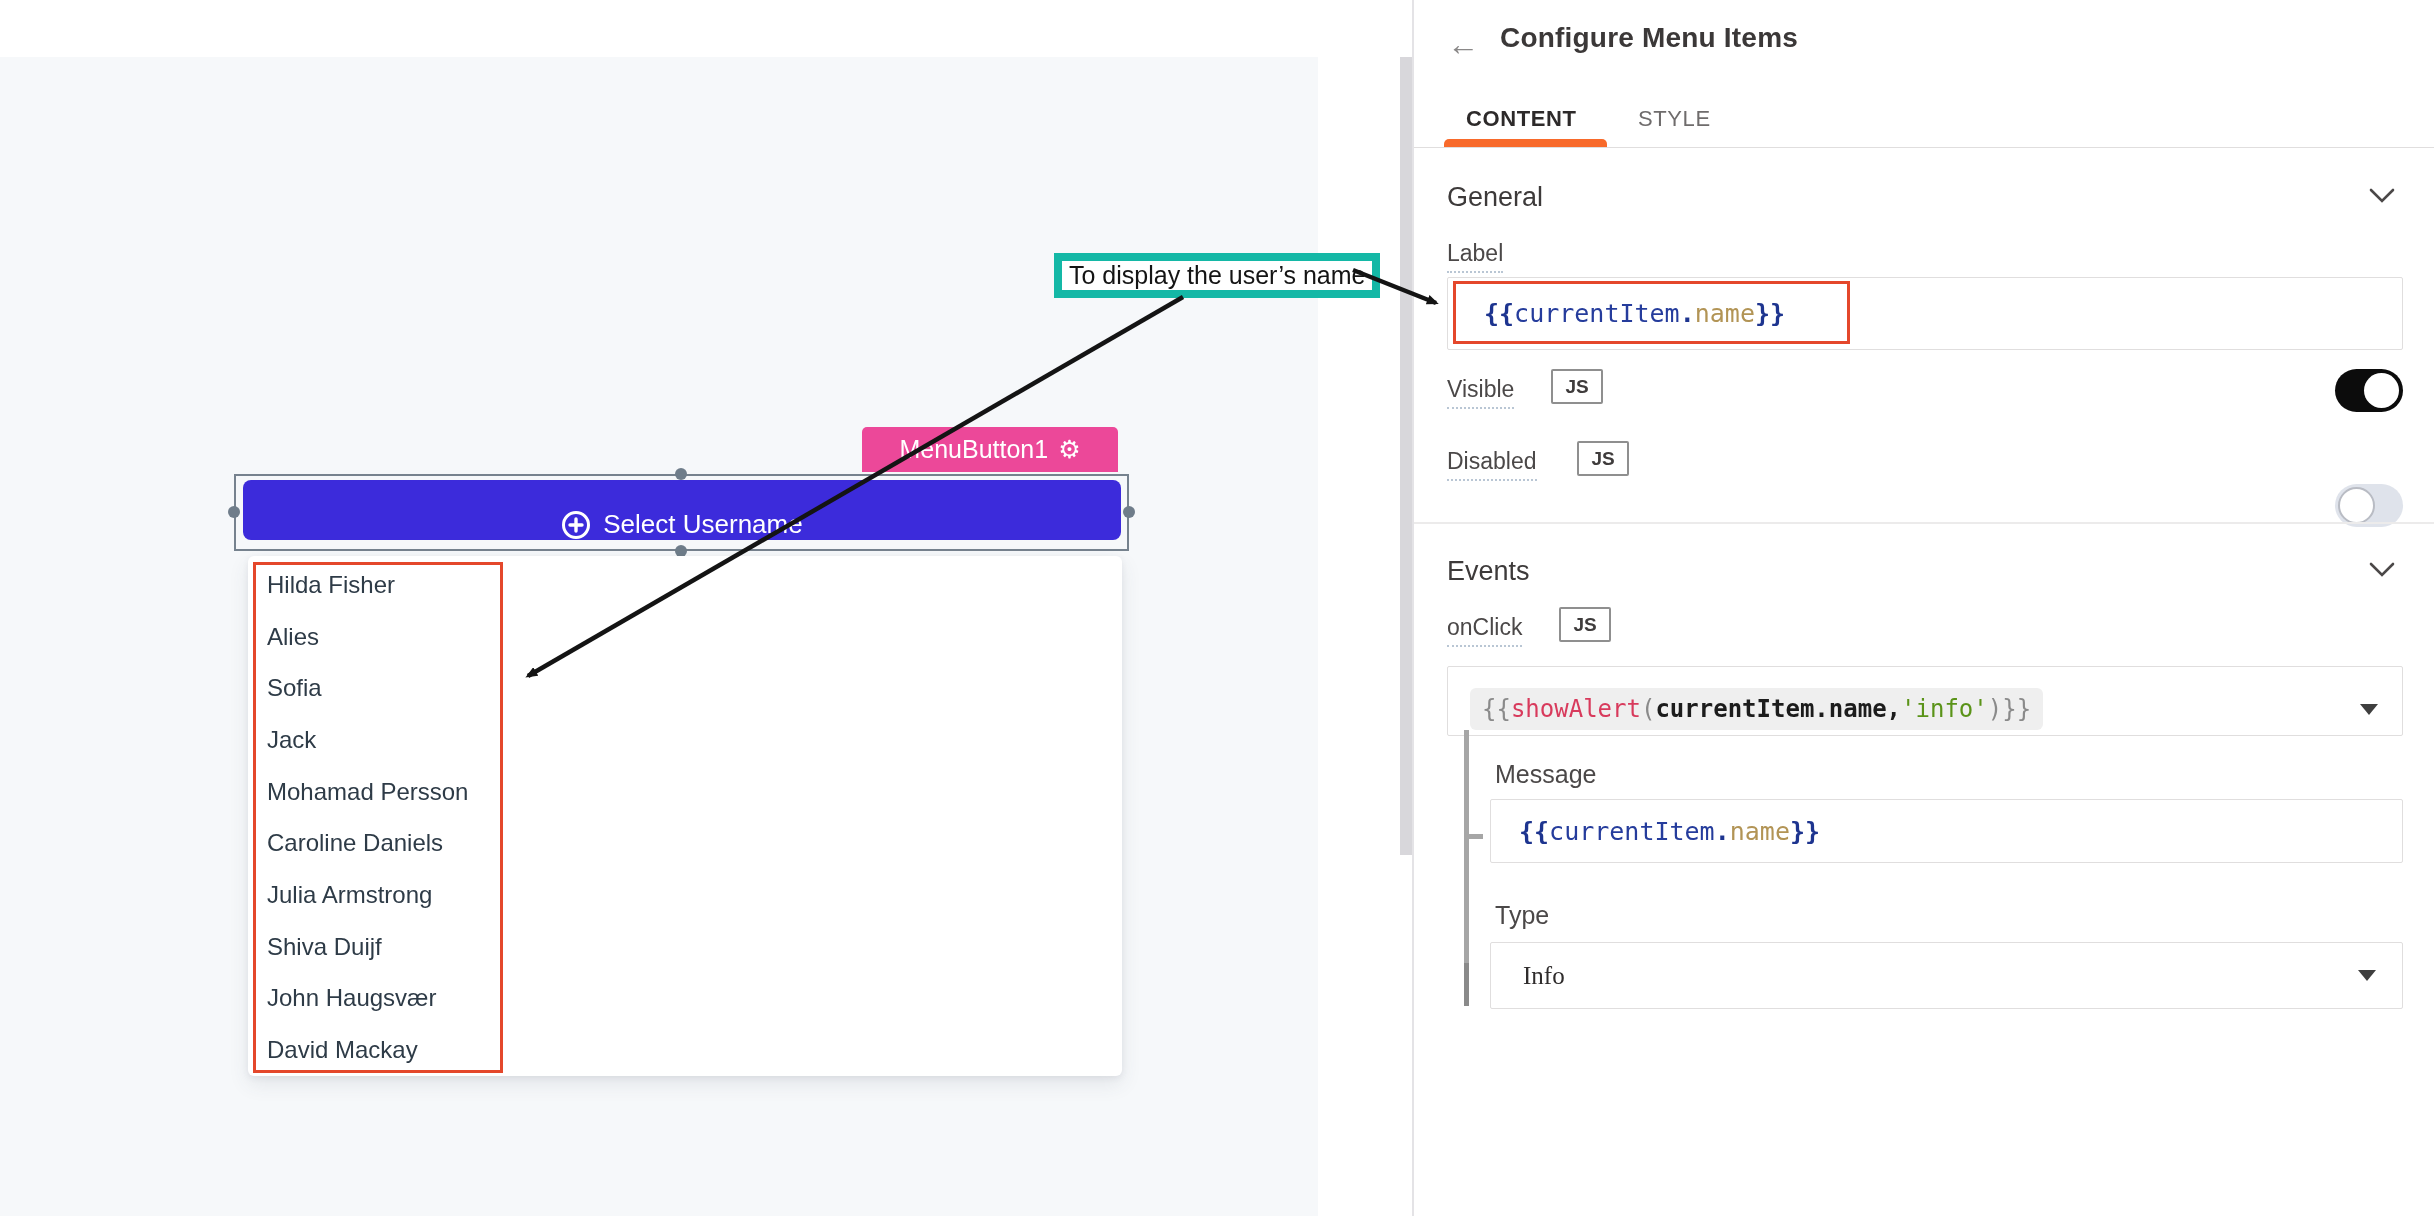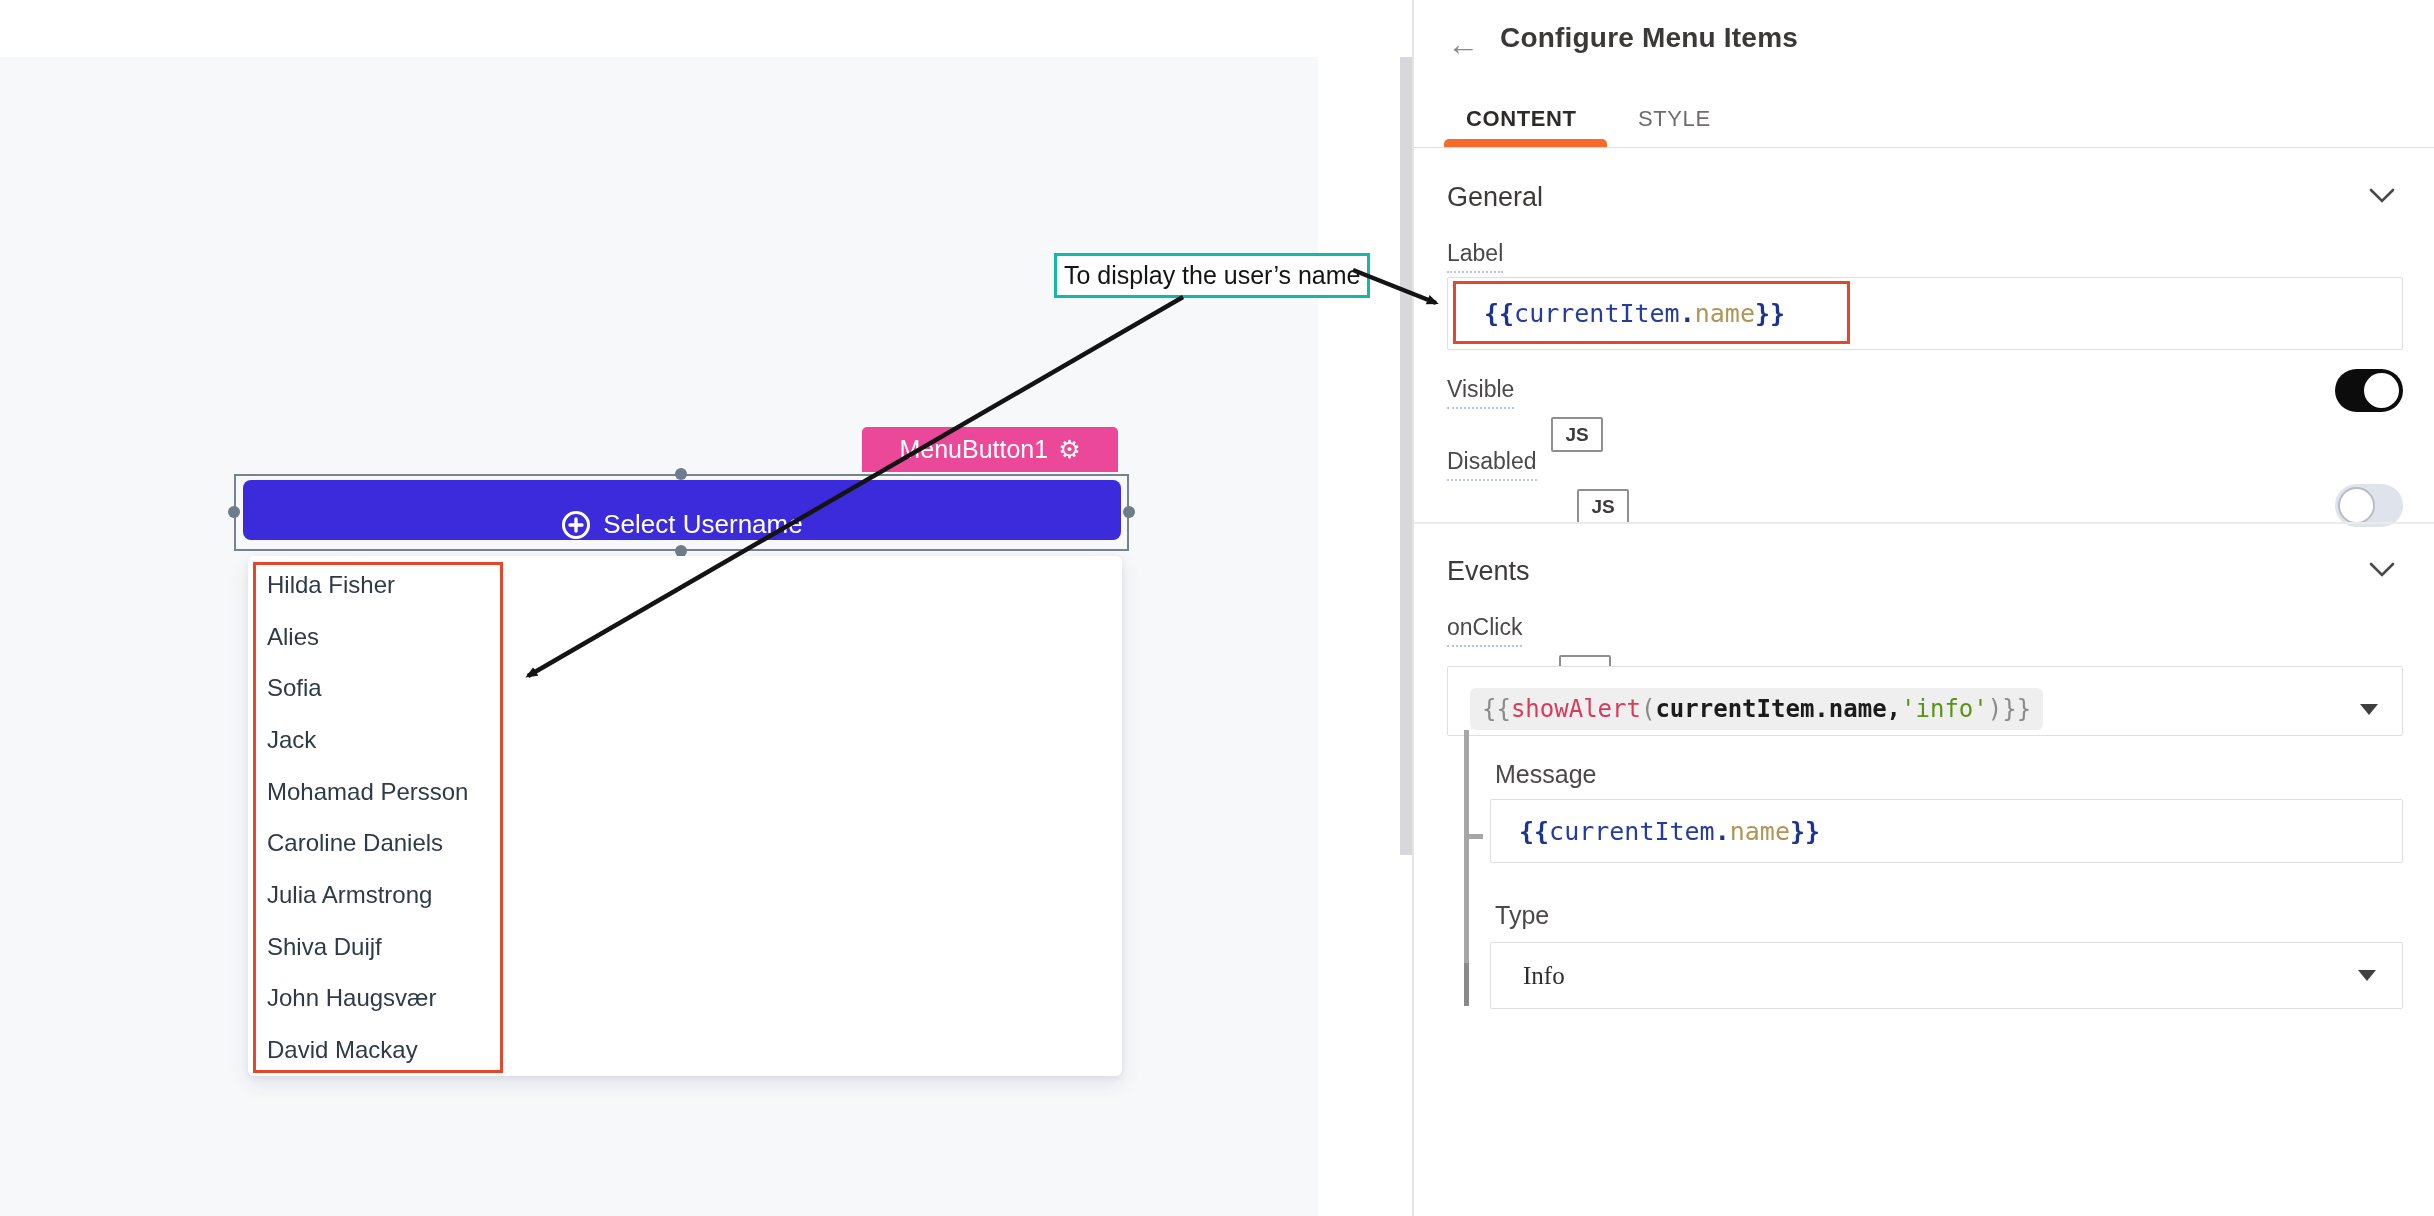--- a/index.html
+++ b/index.html
@@ -23,21 +23,21 @@
     color:#fff; font-size:26px; cursor:pointer; }
 
   .dropdown-card { position:absolute; left:248px; top:556px; width:874px; height:520px; background:#ffffff;
     border-radius:6px; box-shadow:0 8px 20px rgba(60,70,90,.10), 0 2px 6px rgba(60,70,90,.08); }
   .menu-row { height:51.7px; display:flex; align-items:center; padding-left:19px;
     font-size:24px; color:#2E3B47; cursor:pointer; }
   .list-highlight { position:absolute; left:253px; top:562px; width:250px; height:511px;
     border:3px solid #E4472B; pointer-events:none; }
 
   .annotation-box { position:absolute; left:1054px; top:253px; height:45px; background:#ffffff;
-    border:3px solid #14b8a6; display:flex; align-items:center; padding:0 7px;
+    border:8px solid #14b8a6; display:flex; align-items:center; padding:0 7px;
     font-size:25px; color:#141414; white-space:nowrap; }
 
   
   .canvas-scrollbar { position:absolute; left:1400px; top:57px; width:12px; height:798px; background:#D8D7DB; }
   .panel-border { position:absolute; left:1412px; top:0; width:2px; height:1216px; background:#E4E3E6; }
 
   
   #panel { position:absolute; left:1414px; top:0; width:1020px; height:1216px; background:#ffffff; }
   .p-abs { position:absolute; }
 
@@ -50,21 +50,21 @@
   .tab-underline { left:30px; top:139px; width:163px; height:8px; background:#F86A2B; border-radius:5px 5px 0 0; }
   .tabs-divider { left:0; top:147px; width:1020px; height:1px; background:#E0DEDE; }
 
   .section-title { font-size:27px; color:#3d3a3a; font-weight:500; }
   .chevron { width:26px; height:16px; cursor:pointer; }
   .field-label { font-size:23px; color:#4b4848; }
   .help-underline { border-bottom:2px dotted #b9c6d4; padding-bottom:4px; cursor:help; }
 
   .js-badge { display:inline-flex; align-items:center; justify-content:center;
     border:2px solid #8f8f8f; border-radius:2px; width:52px; height:35px;
-    font-size:19px; font-weight:700; color:#3f3c3c; cursor:pointer;margin-top:48px; }
+    font-size:19px; font-weight:700; color:#3f3c3c; cursor:pointer; }
 
   .text-input { background:#fff; border:1px solid #E0DEDE; border-radius:2px;
     display:flex; align-items:center; }
   .code-text { font-family:"DejaVu Sans Mono", monospace; font-size:25px; }
   .seg-navy   { color:#253c9c; font-weight:500; }
   .seg-navy-b { color:#1d348f; font-weight:700; }
   .seg-olive  { color:#b29455; font-weight:500; }
   .seg-gray   { color:#8a8a8a; }
   .seg-rose   { color:#d83a5c; }
   .seg-dark   { color:#1c1c1c; font-weight:700; }

